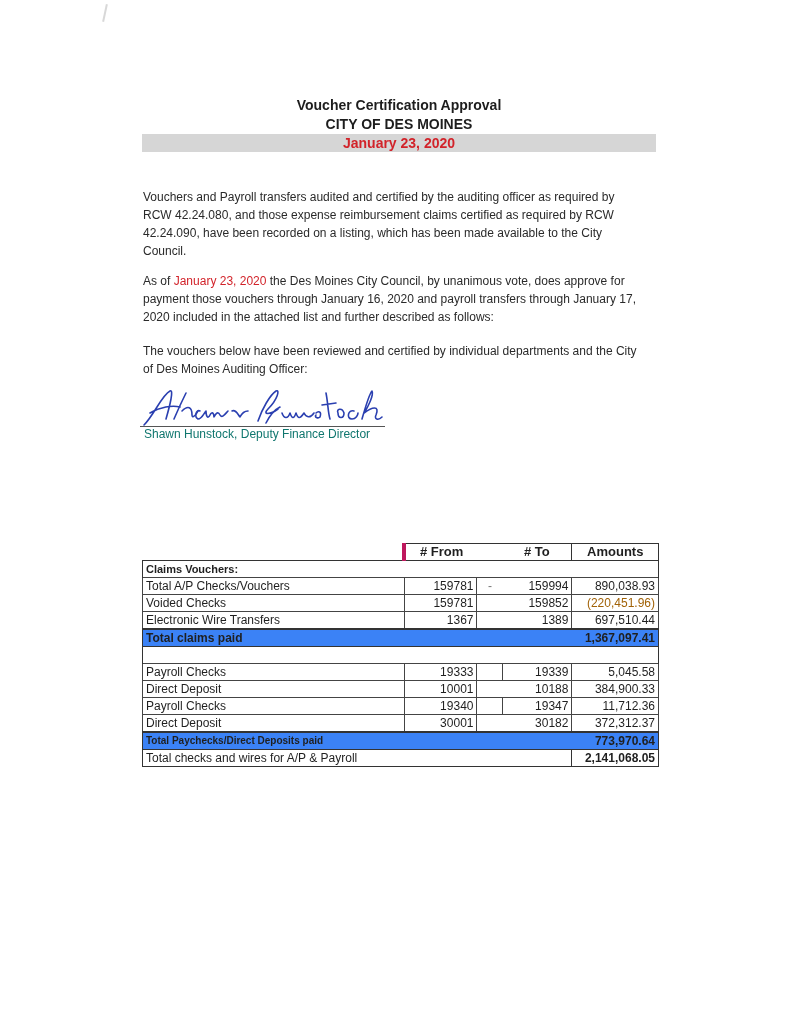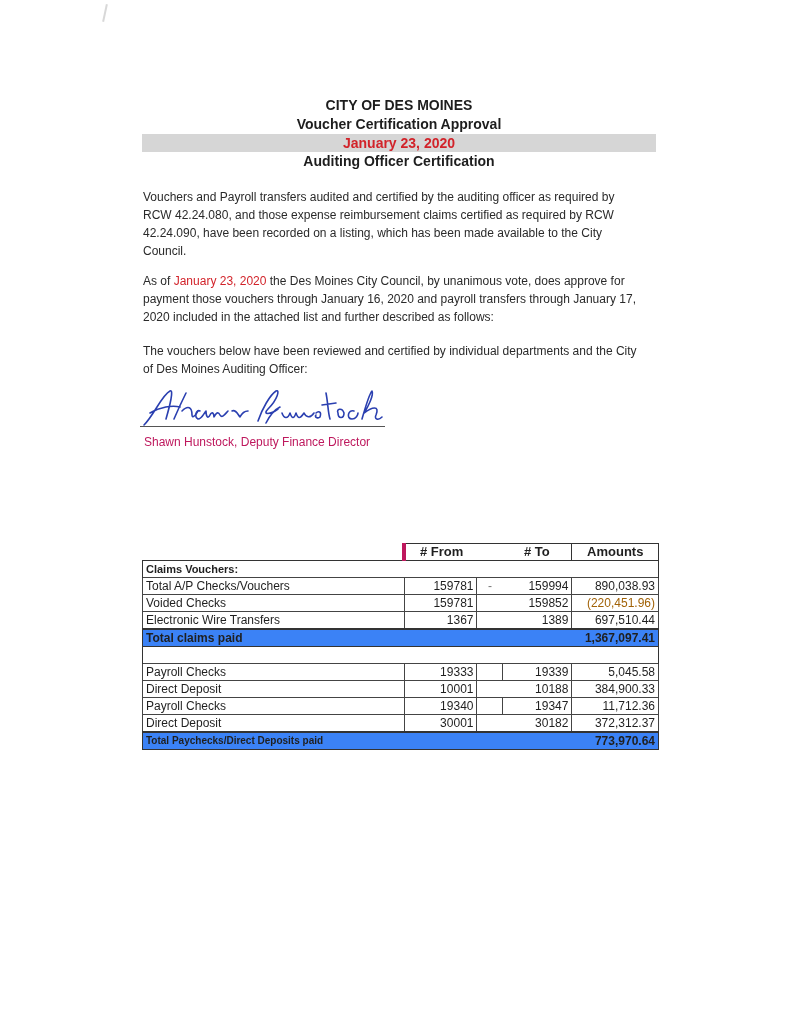--- a/index.html
+++ b/index.html
@@ -8,21 +8,21 @@
   .pen-mark { position: absolute; left: 104px; top: 4px; width: 2px; height: 18px;
               background: #d8d8d8; transform: rotate(12deg); }
   .header { position: absolute; left: 142px; top: 96px; width: 514px; text-align: center; }
   .header .line { font-weight: bold; font-size: 14px; line-height: 19px; color: #1d1d1d; }
   .header .date-band { background: #d6d6d6; color: #d2232a; font-weight: bold; font-size: 14px; line-height: 18px; }
   .para { position: absolute; left: 143px; width: 500px; font-size: 12px; line-height: 18px; color: #2a2a2a; }
   .red { color: #d2232a; }
   .sig-block { position: absolute; left: 140px; top: 385px; width: 245px; }
   .sig-svg { display: block; width: 245px; height: 45px; }
   .sig-line { border-top: 1px solid #555; margin-top: -4px; }
-  .sig-name { font-size: 12px; line-height: 15px; color: #be185d; margin-left: 4px; margin-top: 8px; }
+  .sig-name { font-size: 12px; line-height: 15px; color: #0f766e; margin-left: 4px; }
 
   table.vouchers { position: absolute; left: 142px; top: 543px; width: 517px; border-collapse: collapse;
                    font-size: 12px; color: #1f1f1f; }
   table.vouchers td { padding: 0 3px; height: 16px; line-height: 16px; white-space: nowrap; }
   .c1 { width: 248px; }
   .c2 { width: 69px; }
   .c3 { width: 24px; }
   .c4 { width: 66px; }
   .c5 { width: 82px; }
   .num { text-align: right; }
@@ -44,24 +44,23 @@
   .grand td { border: 1px solid #333; border-top: 1px solid #333; }
   .grand td.amt { font-weight: bold; }
   .neg { color: #a16207; }
 </style>
 </head>
 <body>
 
 <div class="pen-mark"></div>
 
 <div class="header">
+  <div class="line">Voucher Certification Approval</div>
   <div class="line">CITY OF DES MOINES</div>
-  <div class="line">Voucher Certification Approval</div>
   <div class="date-band">January 23, 2020</div>
-  <div class="line">Auditing Officer Certification</div>
 </div>
 
 <div class="para" style="top:188px;">Vouchers and Payroll transfers audited and certified by the auditing officer as required by RCW 42.24.080, and those expense reimbursement claims certified as required by RCW 42.24.090, have been recorded on a listing, which has been made available to the City Council.</div>
 
 <div class="para" style="top:272px;">
   <span>As of </span><span class="red">January 23, 2020</span><span> the Des Moines City Council, by unanimous vote, does approve for payment those vouchers through January 16, 2020 and payroll transfers through January 17, 2020 included in the attached list and further described as follows:</span>
 </div>
 
 <div class="para" style="top:342px;">The vouchers below have been reviewed and certified by individual departments and the City of Des Moines Auditing Officer:</div>
 
@@ -165,14 +164,18 @@
     <td class="nb-lr"></td>
     <td class="num nb-l">30182</td>
     <td class="num">372,312.37</td>
   </tr>
 
   <tr class="total small">
     <td colspan="4">Total Paychecks/Direct Deposits paid</td>
     <td class="num">773,970.64</td>
   </tr>
 
+  <tr class="grand">
+    <td colspan="4">Total checks and wires for A/P &amp; Payroll</td>
+    <td class="num amt">2,141,068.05</td>
+  </tr>
 </tbody>
   </table>
 
 </body></html>

